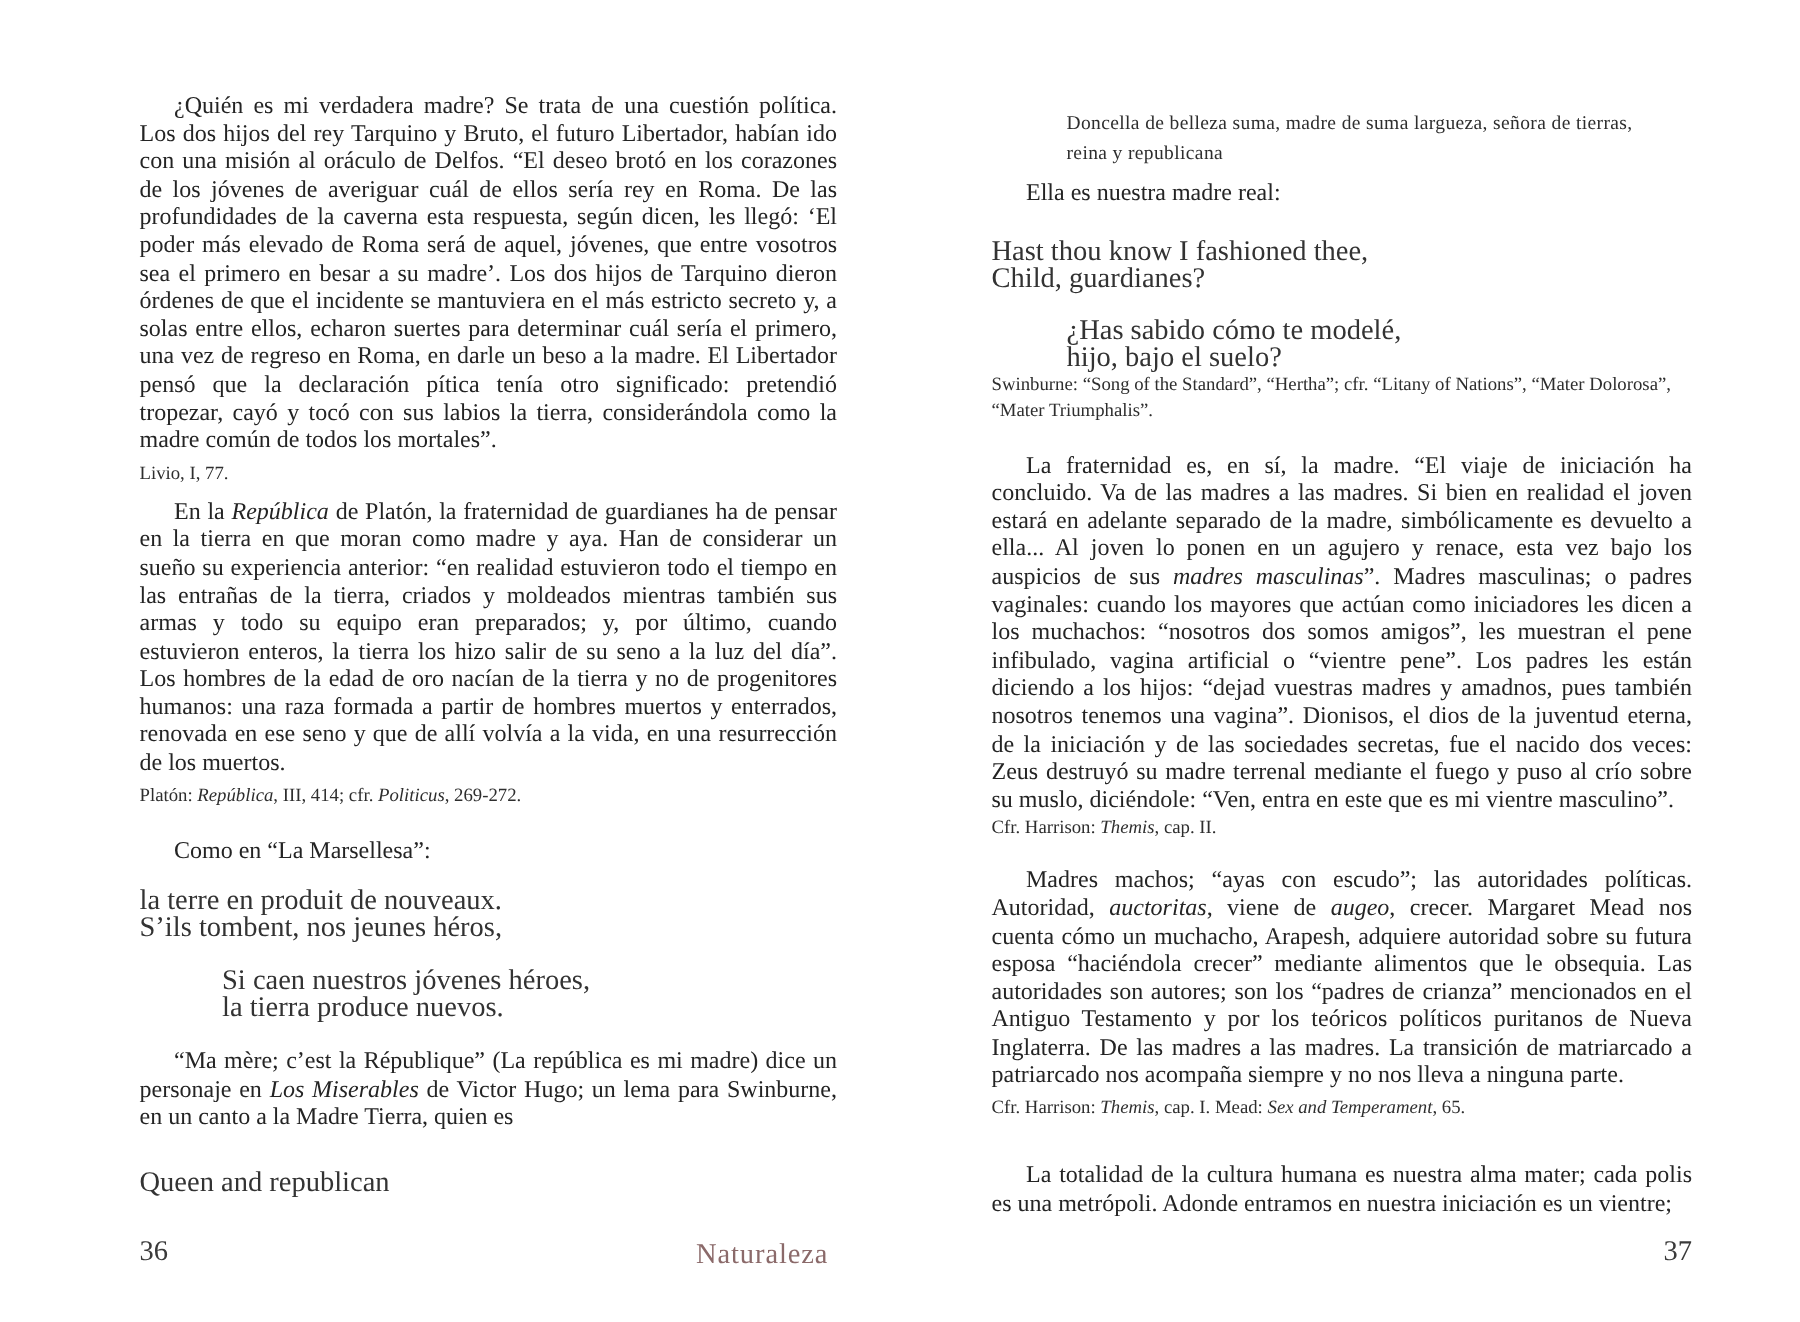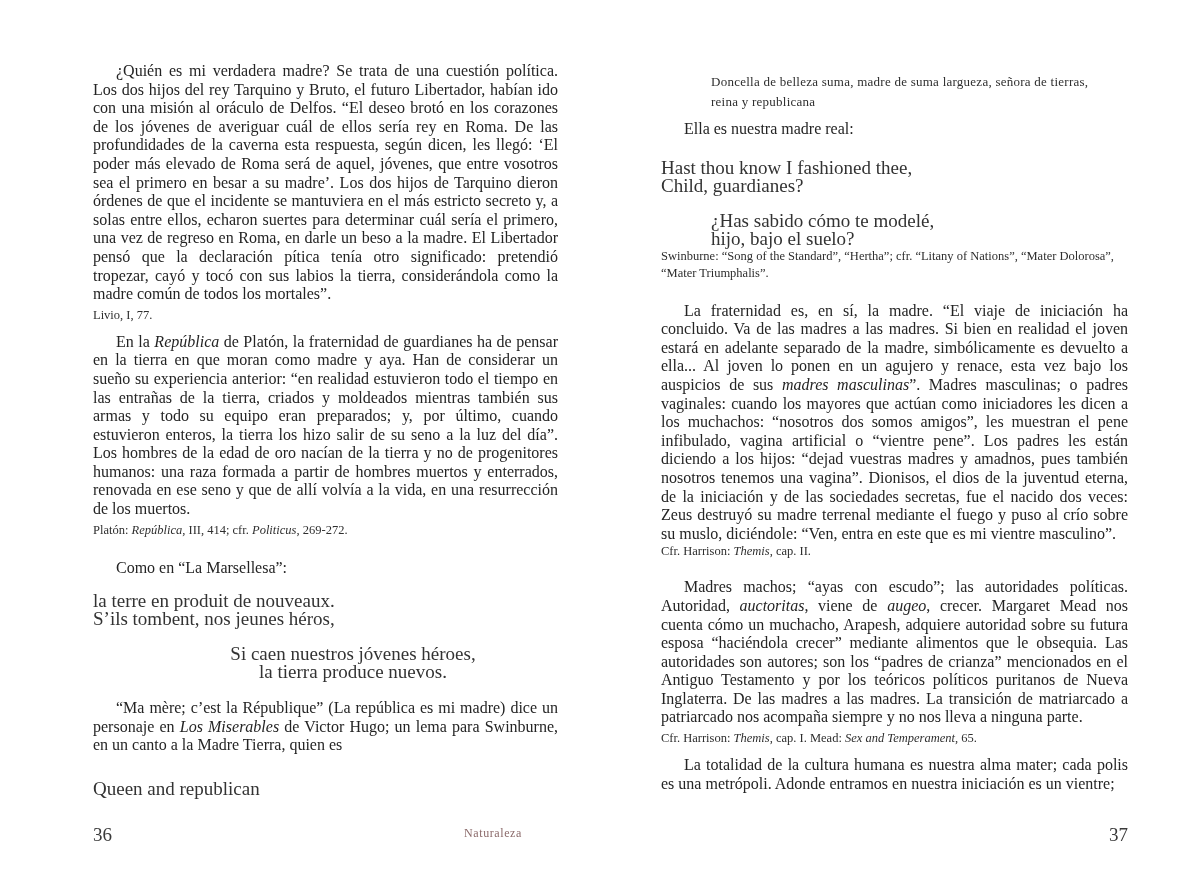--- a/index.html
+++ b/index.html
@@ -50,37 +50,37 @@
     color: #2e2e2e;
   }
   em { font-style: italic; }
 
   .footer-item {
     position: absolute;
     font-size: 19px;
     color: #3a3a3a;
   }
   #pageno-left  { left: 93px;  top: 824px; }
-  #running-title{ left: 464px; top: 826px; font-size: 12px; letter-spacing: 0.6px; }
+  #running-title{ left: 464px; top: 826px; font-size: 19px; letter-spacing: 0.6px; }
   #pageno-right { right: 72px; top: 824px; }
 </style>
 </head>
 <body>
 
 <div class="page page-left">
     <div class="block paragraph indent" style="margin-top: 4px;"><span>¿Quién es mi verdadera madre? Se trata de una cuestión política. Los dos hijos del rey Tarquino y Bruto, el futuro Libertador, habían ido con una misión al oráculo de Delfos. “El deseo brotó en los corazones de los jóvenes de averiguar cuál de ellos sería rey en Roma. De las profundidades de la caverna esta respuesta, según dicen, les llegó: ‘El poder más elevado de Roma será de aquel, jóvenes, que entre vosotros sea el primero en besar a su madre’. Los dos hijos de Tarquino dieron órdenes de que el incidente se mantuviera en el más estricto secreto y, a solas entre ellos, echaron suertes para determinar cuál sería el primero, una vez de regreso en Roma, en darle un beso a la madre. El Libertador pensó que la declaración pítica tenía otro significado: pretendió tropezar, cayó y tocó con sus labios la tierra, considerándola como la madre común de todos los mortales”.</span></div>
     <div class="block footnote" style="margin-top: 3px;"><span>Livio, I, 77.</span></div>
     <div class="block paragraph indent" style="margin-top: 9px;"><span>En la </span><em>República</em><span> de Platón, la fraternidad de guardianes ha de pensar en la tierra en que moran como madre y aya. Han de considerar un sueño su experiencia anterior: “en realidad estuvieron todo el tiempo en las entrañas de la tierra, criados y moldeados mientras también sus armas y todo su equipo eran preparados; y, por último, cuando estuvieron enteros, la tierra los hizo salir de su seno a la luz del día”. Los hombres de la edad de oro nacían de la tierra y no de progenitores humanos: una raza formada a partir de hombres muertos y enterrados, renovada en ese seno y que de allí volvía a la vida, en una resurrección de los muertos.</span></div>
     <div class="block footnote" style="margin-top: 3px;"><span>Platón: </span><em>República</em><span>, III, 414; cfr. </span><em>Politicus</em><span>, 269-272.</span></div>
     <div class="block heading-par indent" style="margin-top: 20px;"><span>Como en “La Marsellesa”:</span></div>
     <div class="block verse" style="margin-top: 15px;">
       <div>la terre en produit de nouveaux.</div>
       <div>S’ils tombent, nos jeunes héros,</div>
     </div>
-    <div class="block verse" style="margin-top: 17px; margin-left: 55px; text-align: center;">
+    <div class="block verse" style="margin-top: 17px; margin-left: 55px;">
       <div>Si caen nuestros jóvenes héroes,</div>
       <div>la tierra produce nuevos.</div>
     </div>
     <div class="block paragraph indent" style="margin-top: 18px;"><span>“Ma mère; c’est la République” (La república es mi madre) dice un personaje en </span><em>Los Miserables</em><span> de Victor Hugo; un lema para Swinburne, en un canto a la Madre Tierra, quien es</span></div>
     <div class="block verse" style="margin-top: 25px;">
       <div>Queen and republican</div>
     </div>
   </div>
 <div class="page page-right">
     <div class="block quote" style="margin-top: 14px; margin-left: 50px;">
@@ -94,18 +94,18 @@
     </div>
     <div class="block verse" style="margin-top: 17px; margin-left: 50px;">
       <div>¿Has sabido cómo te modelé,</div>
       <div>hijo, bajo el suelo?</div>
     </div>
     <div class="block footnote" style="margin-top: 0;"><span>Swinburne: “Song of the Standard”, “Hertha”; cfr. “Litany of Nations”, “Mater Dolorosa”, “Mater Triumphalis”.</span></div>
     <div class="block paragraph indent" style="margin-top: 20px;"><span>La fraternidad es, en sí, la madre. “El viaje de iniciación ha concluido. Va de las madres a las madres. Si bien en realidad el joven estará en adelante separado de la madre, simbólicamente es devuelto a ella... Al joven lo ponen en un agujero y renace, esta vez bajo los auspicios de sus </span><em>madres masculinas</em><span>”. Madres masculinas; o padres vaginales: cuando los mayores que actúan como iniciadores les dicen a los muchachos: “nosotros dos somos amigos”, les muestran el pene infibulado, vagina artificial o “vientre pene”. Los padres les están diciendo a los hijos: “dejad vuestras madres y amadnos, pues también nosotros tenemos una vagina”. Dionisos, el dios de la juventud eterna, de la iniciación y de las sociedades secretas, fue el nacido dos veces: Zeus destruyó su madre terrenal mediante el fuego y puso al crío sobre su muslo, diciéndole: “Ven, entra en este que es mi vientre masculino”.</span></div>
     <div class="block footnote" style="margin-top: 0px;"><span>Cfr. Harrison: </span><em>Themis</em><span>, cap. II.</span></div>
     <div class="block paragraph indent" style="margin-top: 18px;"><span>Madres machos; “ayas con escudo”; las autoridades políticas. Autoridad, </span><em>auctoritas</em><span>, viene de </span><em>augeo</em><span>, crecer. Margaret Mead nos cuenta cómo un muchacho, Arapesh, adquiere autoridad sobre su futura esposa “haciéndola crecer” mediante alimentos que le obsequia. Las autoridades son autores; son los “padres de crianza” mencionados en el Antiguo Testamento y por los teóricos políticos puritanos de Nueva Inglaterra. De las madres a las madres. La transición de matriarcado a patriarcado nos acompaña siempre y no nos lleva a ninguna parte.</span></div>
     <div class="block footnote" style="margin-top: 3px;"><span>Cfr. Harrison: </span><em>Themis</em><span>, cap. I. Mead: </span><em>Sex and Temperament</em><span>, 65.</span></div>
-    <div class="block paragraph indent" style="margin-top: 9px;"><span>La totalidad de la cultura humana es nuestra alma mater; cada polis es una metrópoli. Adonde entramos en nuestra iniciación es un vientre;</span></div>
+    <div class="block paragraph indent" style="margin-top: 28px;"><span>La totalidad de la cultura humana es nuestra alma mater; cada polis es una metrópoli. Adonde entramos en nuestra iniciación es un vientre;</span></div>
   </div>
 
 <span class="footer-item" id="pageno-left">36</span>
 <span class="footer-item" id="running-title" style="color: rgb(139, 106, 106);">Naturaleza</span>
 <span class="footer-item" id="pageno-right">37</span>
 
 </body></html>

